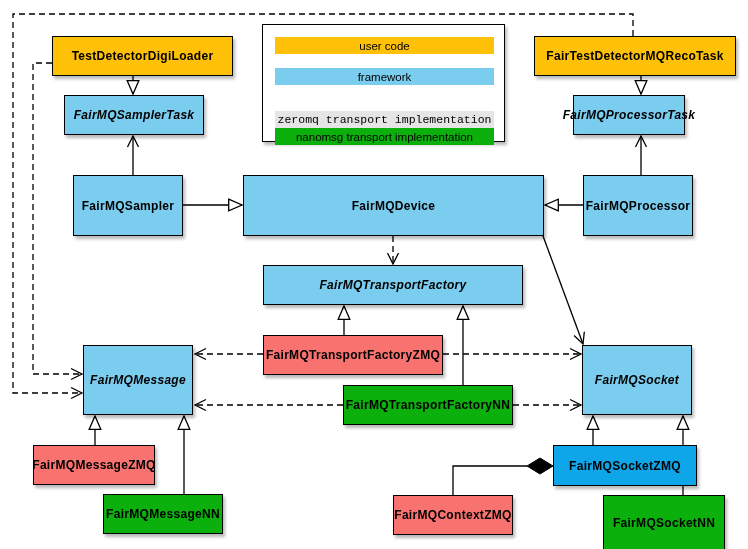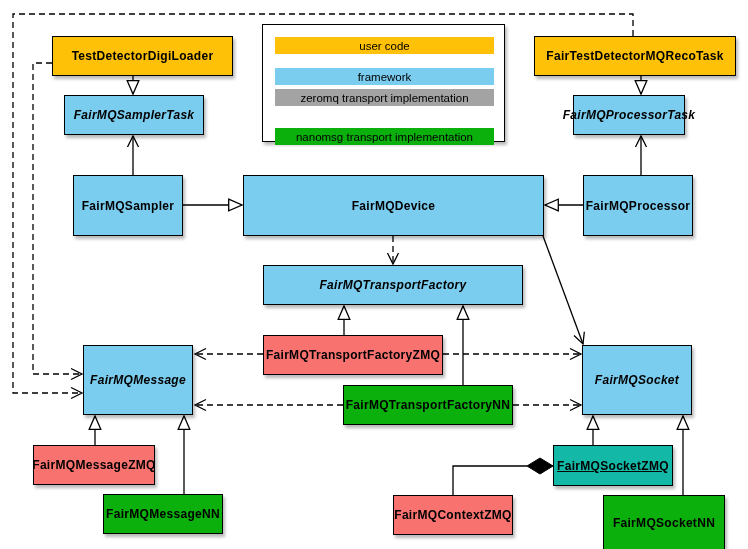--- a/index.html
+++ b/index.html
@@ -79,21 +79,21 @@
     <polygon points="527,466 540,458 553,466 540,474" fill="#000000" stroke="#000000" stroke-width="1"></polygon>
   </svg>
 
   <div class="legend" style="left:262px;top:24px;width:243px;height:118px;">
     <div class="legend-bar" style="top: 12px; background-color: rgb(255, 193, 7);">
       <span>user code</span>
     </div>
     <div class="legend-bar" style="top: 43px; background-color: rgb(123, 205, 240);">
       <span>framework</span>
     </div>
-    <div class="legend-bar" style="top: 64px; background-color: #a3a3a3;">
+    <div class="legend-bar" style="top: 86px; background-color: #e5e5e5; font-family: Liberation Mono, monospace;">
       <span>zeromq transport implementation</span>
     </div>
     <div class="legend-bar" style="top: 103px; background-color: rgb(12, 176, 12);">
       <span>nanomsg transport implementation</span>
     </div>
   </div>
 
   <div class="node" style="left: 52px; top: 36px; width: 181px; height: 40px; background-color: rgb(255, 193, 7);">
     <span class="node-label">TestDetectorDigiLoader</span>
   </div>
@@ -132,20 +132,20 @@
   </div>
   <div class="node" style="left: 33px; top: 445px; width: 122px; height: 40px; background-color: rgb(248, 115, 111);">
     <span class="node-label">FairMQMessageZMQ</span>
   </div>
   <div class="node" style="left: 103px; top: 494px; width: 120px; height: 40px; background-color: rgb(12, 176, 12);">
     <span class="node-label">FairMQMessageNN</span>
   </div>
   <div class="node" style="left: 393px; top: 495px; width: 120px; height: 40px; background-color: rgb(248, 115, 111);">
     <span class="node-label">FairMQContextZMQ</span>
   </div>
-  <div class="node" style="left: 553px; top: 445px; width: 120px; height: 41px; background-color: #14b8a6; text-decoration: underline;">
+  <div class="node" style="left: 553px; top: 445px; width: 144px; height: 41px; background-color: #0ea5e9;">
     <span class="node-label">FairMQSocketZMQ</span>
   </div>
   <div class="node" style="left: 603px; top: 495px; width: 122px; height: 56px; background-color: rgb(12, 176, 12);">
     <span class="node-label">FairMQSocketNN</span>
   </div>
 
 </div>
 
 </body></html>

